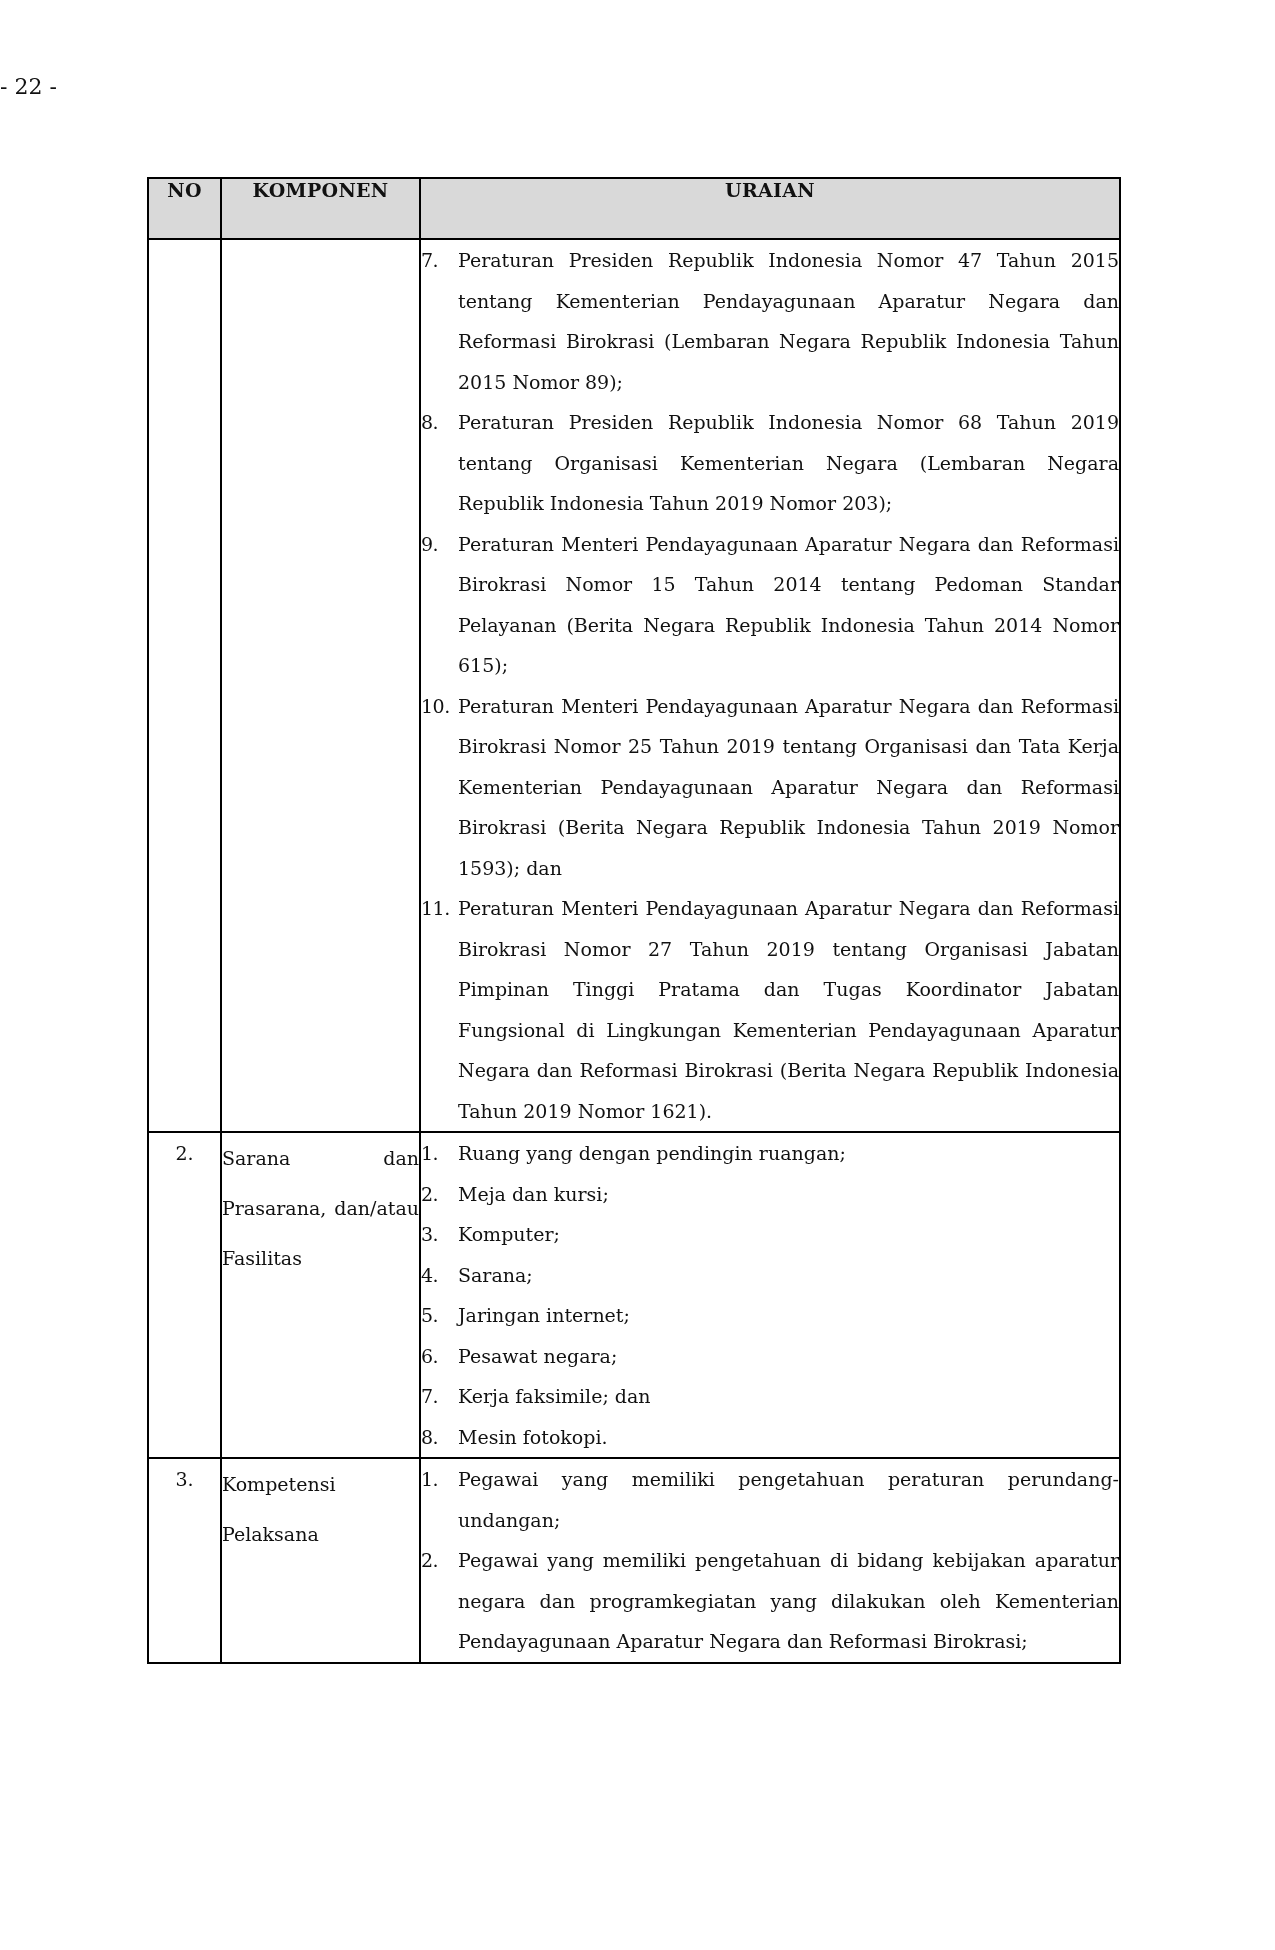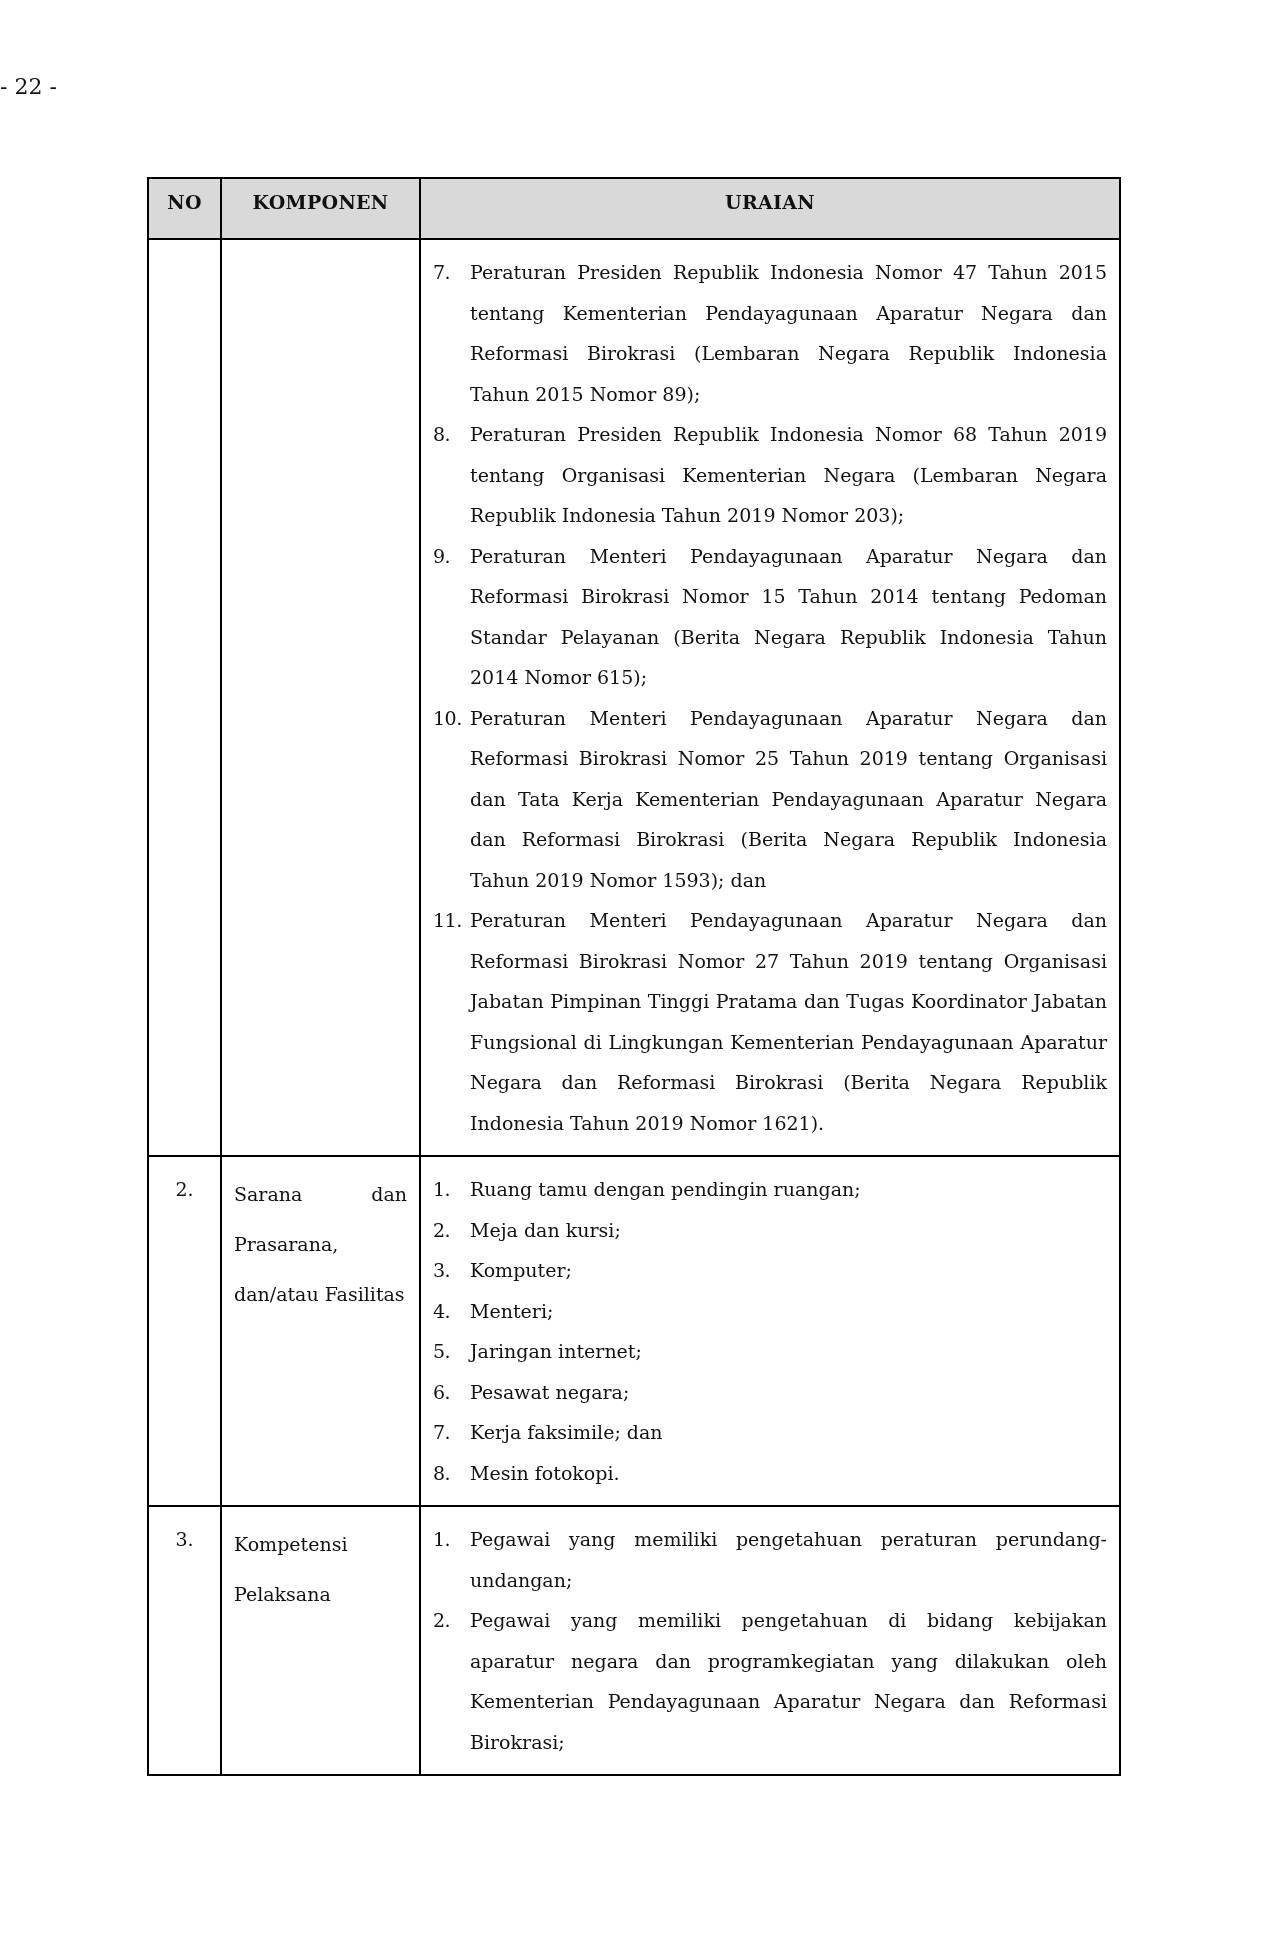--- a/index.html
+++ b/index.html
@@ -2,21 +2,21 @@
 <html><head>
 <meta charset="utf-8">
 <style>
   html, body { margin: 0; padding: 0; background: #ffffff; }
   body { width: 1275px; height: 1950px; position: relative; overflow: hidden;
          font-family: "DejaVu Serif", serif; color: #111; }
   .page-number { position: absolute; top: 70px; left: 0; width: 1275px; text-align: left;
                  font-size: 22px; line-height: 34px; }
   table.doc-table { position: absolute; left: 147px; top: 177px; width: 972px;
                     border-collapse: collapse; table-layout: fixed; }
-  table.doc-table th, table.doc-table td { border: 2px solid #000; vertical-align: top; padding: 12px; }
+  table.doc-table th, table.doc-table td { border: 2px solid #000; vertical-align: top; padding: 0; }
   table.doc-table td { border-top-width: 2px; }
   col.c-no { width: 73px; }
   col.c-komp { width: 199px; }
   col.c-uraian { width: 700px; }
   thead th { background: #d9d9d9; height: 61px; font-weight: bold; font-size: 19px;
              text-align: center; vertical-align: top; padding-top: 13px; box-sizing: border-box; letter-spacing: 0.3px; }
   td.no { text-align: center; font-size: 19px; line-height: 40.5px; }
   td.komp { font-size: 19px; line-height: 50px; padding: 0 8px 0 12px; text-align: justify; text-align-last: left; }
   td.uraian { padding: 0 8px 0 8px; }
   ol.items { list-style: none; margin: 0; padding: 0; }
@@ -73,33 +73,33 @@
       </td>
     </tr>
 
     <tr>
       <td class="no">2.</td>
       <td class="komp">Sarana dan Prasarana, dan/atau Fasilitas</td>
       <td class="uraian">
         <ol class="items">
           <li>
               <span class="num">1.</span>
-              <span class="txt">Ruang tamu dengan pendingin ruangan;</span>
+              <span class="txt">Ruang yang dengan pendingin ruangan;</span>
             </li>
           <li>
               <span class="num">2.</span>
               <span class="txt">Meja dan kursi;</span>
             </li>
           <li>
               <span class="num">3.</span>
               <span class="txt">Komputer;</span>
             </li>
           <li>
               <span class="num">4.</span>
-              <span class="txt">Menteri;</span>
+              <span class="txt">Sarana;</span>
             </li>
           <li>
               <span class="num">5.</span>
               <span class="txt">Jaringan internet;</span>
             </li>
           <li>
               <span class="num">6.</span>
               <span class="txt">Pesawat negara;</span>
             </li>
           <li>

